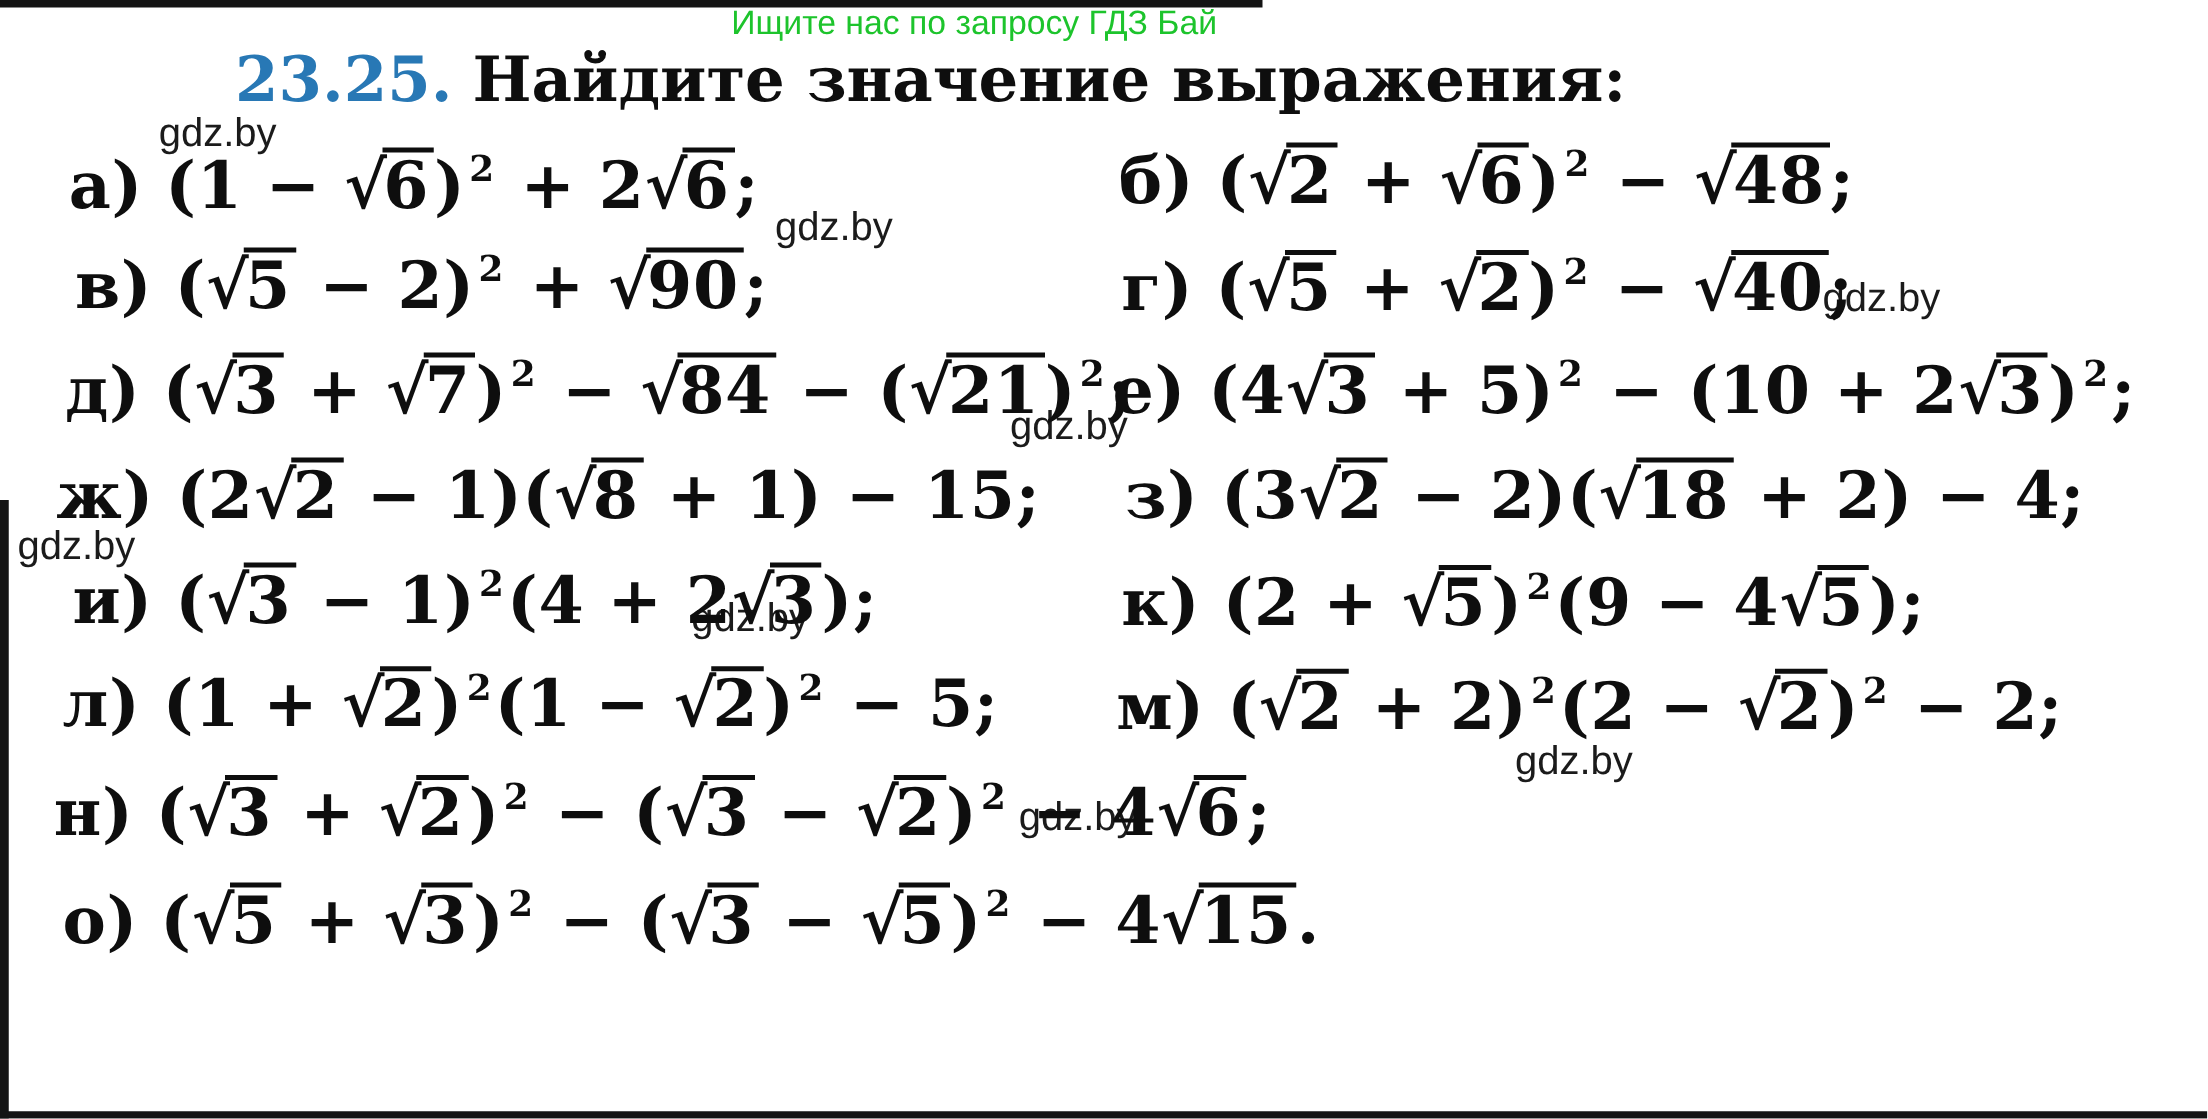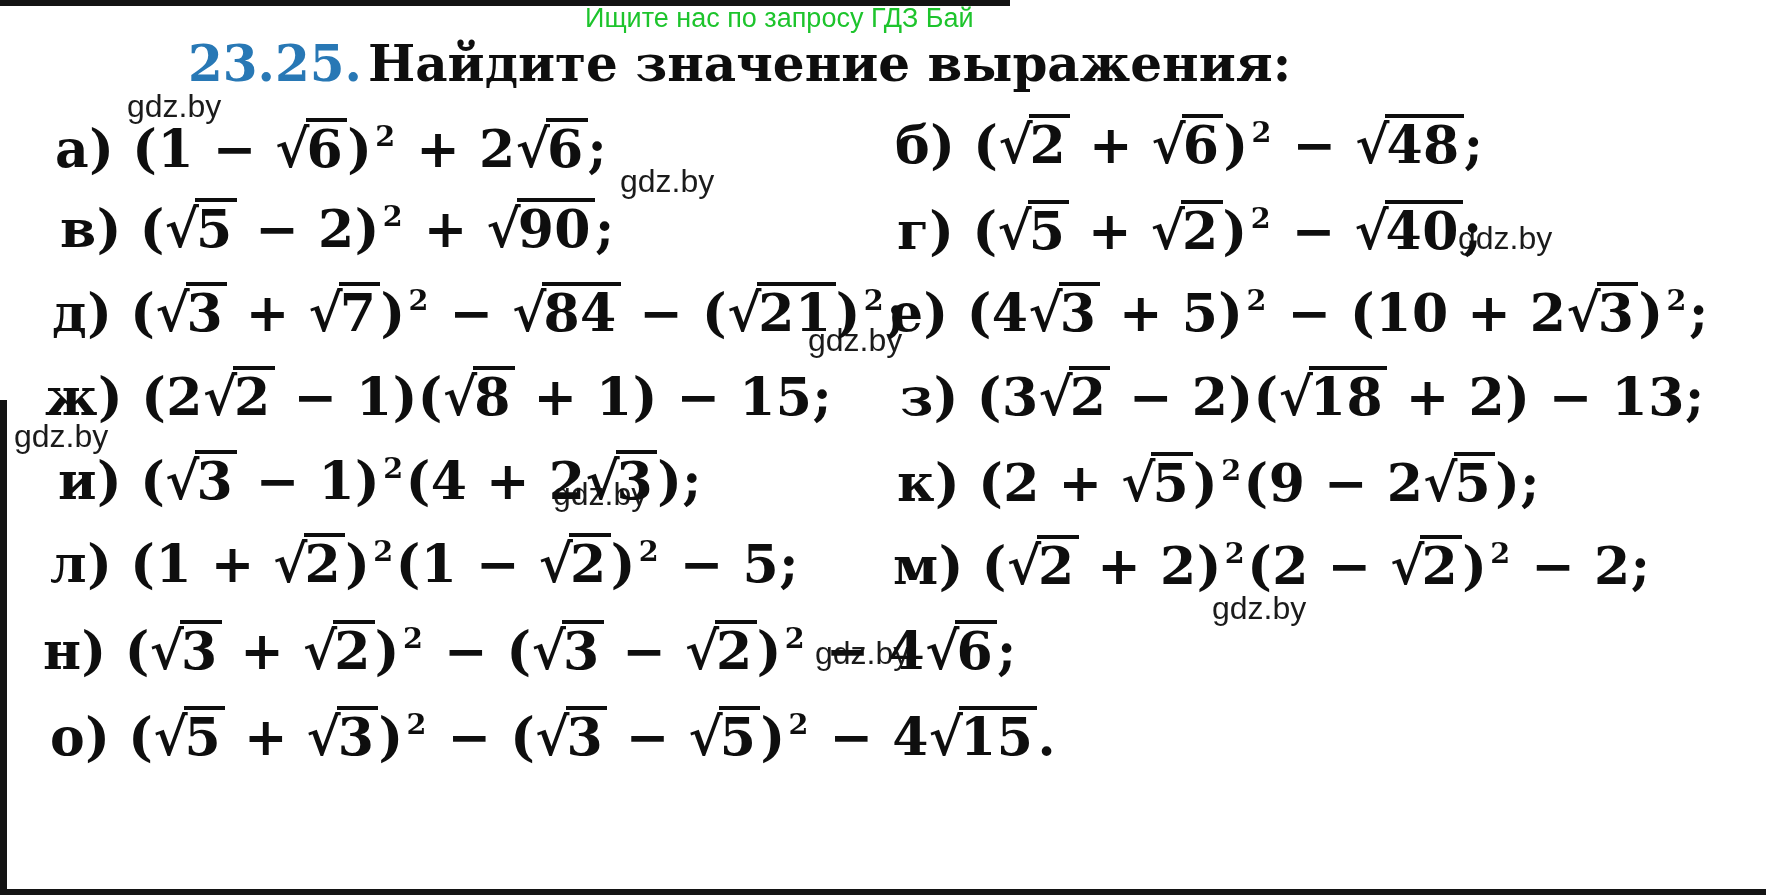--- a/index.html
+++ b/index.html
@@ -27,21 +27,21 @@
     font-size:27px; color:var(--purple); white-space:nowrap;
   }
   .wm{
     position:absolute; font-family:"Liberation Sans","DejaVu Sans",sans-serif;
     font-size:32px; color:var(--wm); white-space:nowrap;
   }
   .heading{
     position:absolute; left:188px; top:36px; white-space:nowrap;
     font-weight:700; font-size:50px; line-height:1.1;
   }
-  .heading .num{ color:var(--blue); margin-right:6px; }
+  .heading .num{ color:var(--blue); margin-right:16px; }
   .heading .title{ color:var(--ink);margin-top:48px; }
 
   .expr{
     position:absolute; font-weight:700; font-size:52px; line-height:1.15;
     color:var(--ink); white-space:nowrap; letter-spacing:0.5px;
   }
   .expr .lbl{ margin-right:18px; }
   .sqrt{ display:inline-block; white-space:nowrap; }
   .rad{ letter-spacing:0; }
   .rdx{ display:inline-block; border-top:4px solid var(--ink); padding:1px 4px 0 1px; margin-left:-4px; line-height:1.0; }
@@ -76,18 +76,18 @@
   <div class="expr" style="left:52px;top:282px"><span class="lbl">д)</span><span>(</span><span class="sqrt"><span class="rad">√</span><span class="rdx">3</span></span><span> + </span><span class="sqrt"><span class="rad">√</span><span class="rdx">7</span></span><span>)</span><sup class="sq">2</sup><span> − </span><span class="sqrt"><span class="rad">√</span><span class="rdx">84</span></span><span> − (</span><span class="sqrt"><span class="rad">√</span><span class="rdx">21</span></span><span>)</span><sup class="sq">2</sup><span>;</span></div>
   <div class="expr" style="left:45px;top:366px"><span class="lbl">ж)</span><span>(2</span><span class="sqrt"><span class="rad">√</span><span class="rdx">2</span></span><span> − 1)(</span><span class="sqrt"><span class="rad">√</span><span class="rdx">8</span></span><span> + 1) − 15;</span></div>
   <div class="expr" style="left:58px;top:450px"><span class="lbl">и)</span><span>(</span><span class="sqrt"><span class="rad">√</span><span class="rdx">3</span></span><span> − 1)</span><sup class="sq">2</sup><span>(4 + 2</span><span class="sqrt"><span class="rad">√</span><span class="rdx">3</span></span><span>);</span></div>
   <div class="expr" style="left:50px;top:533px"><span class="lbl">л)</span><span>(1 + </span><span class="sqrt"><span class="rad">√</span><span class="rdx">2</span></span><span>)</span><sup class="sq">2</sup><span>(1 − </span><span class="sqrt"><span class="rad">√</span><span class="rdx">2</span></span><span>)</span><sup class="sq">2</sup><span> − 5;</span></div>
   <div class="expr" style="left:43px;top:620px"><span class="lbl">н)</span><span>(</span><span class="sqrt"><span class="rad">√</span><span class="rdx">3</span></span><span> + </span><span class="sqrt"><span class="rad">√</span><span class="rdx">2</span></span><span>)</span><sup class="sq">2</sup><span> − (</span><span class="sqrt"><span class="rad">√</span><span class="rdx">3</span></span><span> − </span><span class="sqrt"><span class="rad">√</span><span class="rdx">2</span></span><span>)</span><sup class="sq">2</sup><span> − 4</span><span class="sqrt"><span class="rad">√</span><span class="rdx">6</span></span><span>;</span></div>
   <div class="expr" style="left:50px;top:706px"><span class="lbl">о)</span><span>(</span><span class="sqrt"><span class="rad">√</span><span class="rdx">5</span></span><span> + </span><span class="sqrt"><span class="rad">√</span><span class="rdx">3</span></span><span>)</span><sup class="sq">2</sup><span> − (</span><span class="sqrt"><span class="rad">√</span><span class="rdx">3</span></span><span> − </span><span class="sqrt"><span class="rad">√</span><span class="rdx">5</span></span><span>)</span><sup class="sq">2</sup><span> − 4</span><span class="sqrt"><span class="rad">√</span><span class="rdx">15</span></span><span>.</span></div>
 
   <div class="expr" style="left:895px;top:114px"><span class="lbl">б)</span><span>(</span><span class="sqrt"><span class="rad">√</span><span class="rdx">2</span></span><span> + </span><span class="sqrt"><span class="rad">√</span><span class="rdx">6</span></span><span>)</span><sup class="sq">2</sup><span> − </span><span class="sqrt"><span class="rad">√</span><span class="rdx">48</span></span><span>;</span></div>
   <div class="expr" style="left:897px;top:200px"><span class="lbl">г)</span><span>(</span><span class="sqrt"><span class="rad">√</span><span class="rdx">5</span></span><span> + </span><span class="sqrt"><span class="rad">√</span><span class="rdx">2</span></span><span>)</span><sup class="sq">2</sup><span> − </span><span class="sqrt"><span class="rad">√</span><span class="rdx">40</span></span><span>;</span></div>
   <div class="expr" style="left:890px;top:282px"><span class="lbl">е)</span><span>(4</span><span class="sqrt"><span class="rad">√</span><span class="rdx">3</span></span><span> + 5)</span><sup class="sq">2</sup><span> − (10 + 2</span><span class="sqrt"><span class="rad">√</span><span class="rdx">3</span></span><span>)</span><sup class="sq">2</sup><span>;</span></div>
-  <div class="expr" style="left:900px;top:366px"><span class="lbl">з)</span><span>(3</span><span class="sqrt"><span class="rad">√</span><span class="rdx">2</span></span><span> − 2)(</span><span class="sqrt"><span class="rad">√</span><span class="rdx">18</span></span><span> + 2) − 13;</span></div>
-  <div class="expr" style="left:897px;top:452px"><span class="lbl">к)</span><span>(2 + </span><span class="sqrt"><span class="rad">√</span><span class="rdx">5</span></span><span>)</span><sup class="sq">2</sup><span>(9 − 2</span><span class="sqrt"><span class="rad">√</span><span class="rdx">5</span></span><span>);</span></div>
+  <div class="expr" style="left:900px;top:366px"><span class="lbl">з)</span><span>(3</span><span class="sqrt"><span class="rad">√</span><span class="rdx">2</span></span><span> − 2)(</span><span class="sqrt"><span class="rad">√</span><span class="rdx">18</span></span><span> + 2) − 4;</span></div>
+  <div class="expr" style="left:897px;top:452px"><span class="lbl">к)</span><span>(2 + </span><span class="sqrt"><span class="rad">√</span><span class="rdx">5</span></span><span>)</span><sup class="sq">2</sup><span>(9 − 4</span><span class="sqrt"><span class="rad">√</span><span class="rdx">5</span></span><span>);</span></div>
   <div class="expr" style="left:893px;top:535px"><span class="lbl">м)</span><span>(</span><span class="sqrt"><span class="rad">√</span><span class="rdx">2</span></span><span> + 2)</span><sup class="sq">2</sup><span>(2 − </span><span class="sqrt"><span class="rad">√</span><span class="rdx">2</span></span><span>)</span><sup class="sq">2</sup><span> − 2;</span></div>
 
 
 </div>
 
 </body></html>

